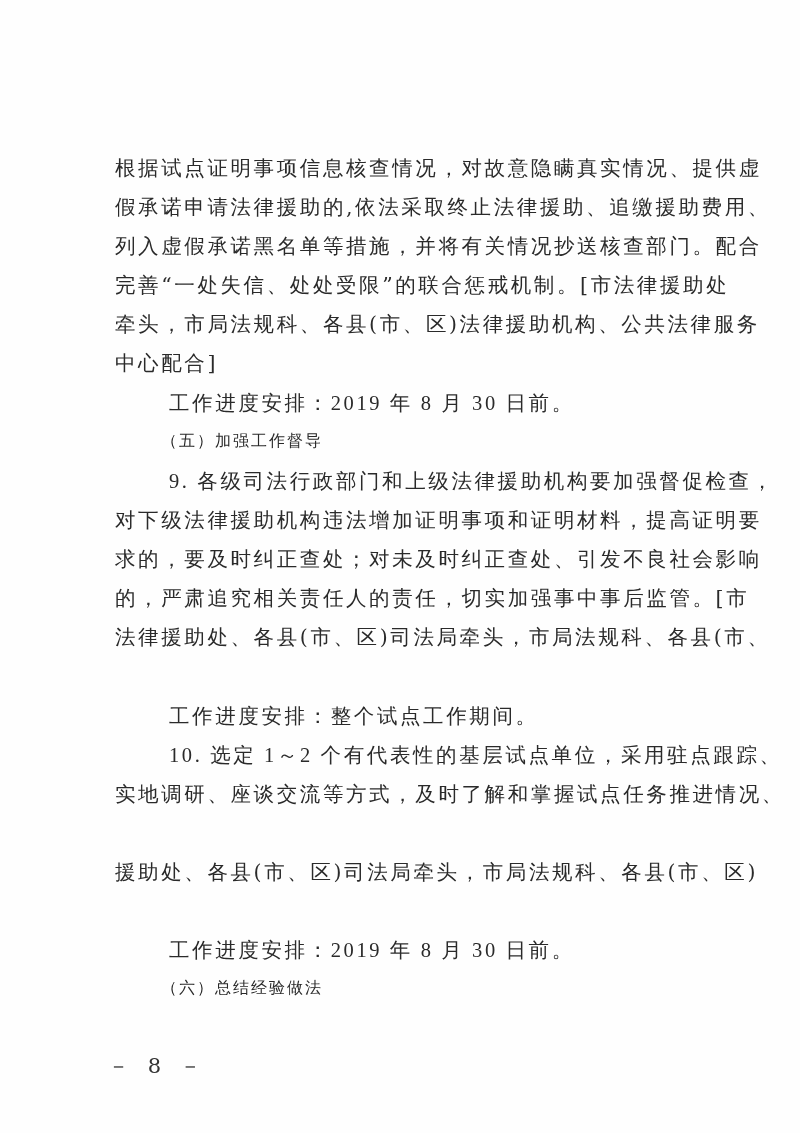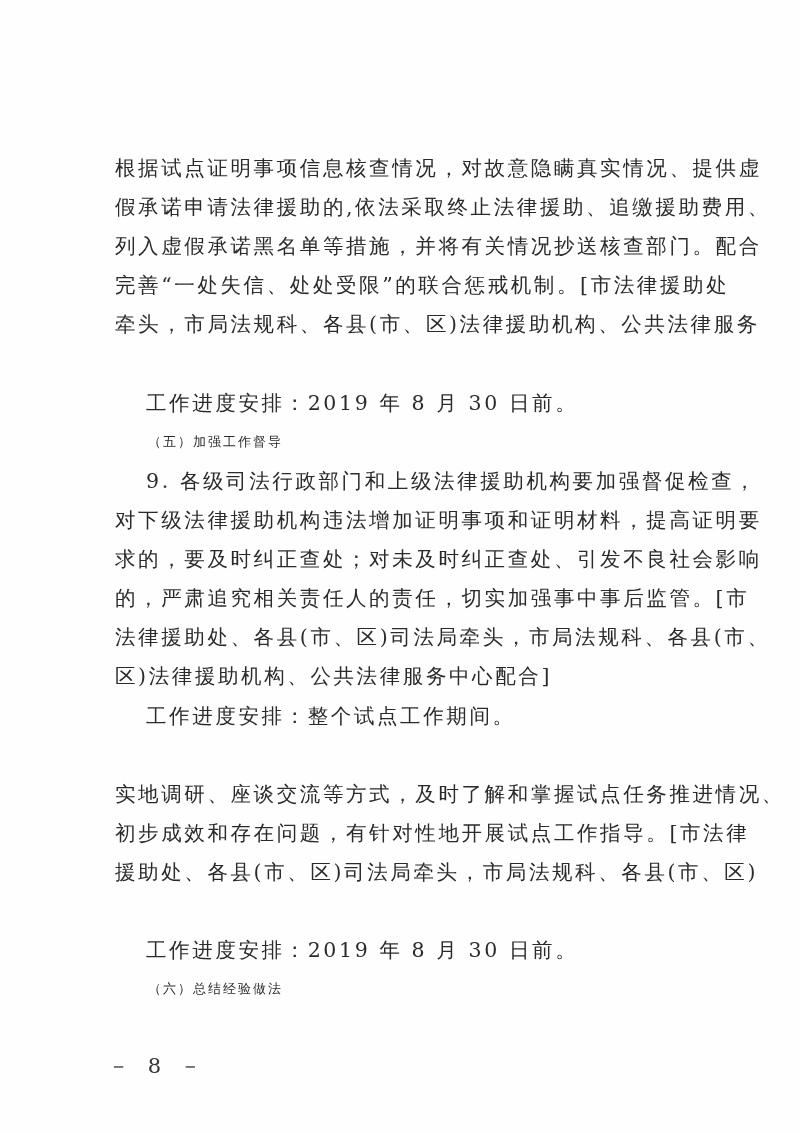--- a/index.html
+++ b/index.html
@@ -7,42 +7,42 @@
     width: 800px; height: 1133px; background: #ffffff; position: relative; overflow: hidden;
     font-family: "DejaVu Serif", "Liberation Serif", serif; color: #2a2a2a;
   }
   .page { position: absolute; left: 0; top: 0; width: 800px; height: 1133px; background: #fefefe; padding-left: 19px; }
   .line {
     position: absolute; left: 115px; width: 584px; height: 30px;
     font-size: 20.5px; line-height: 30px; white-space: nowrap;
     letter-spacing: 2.6px; text-align: justify; text-align-last: justify;
   }
   .line.last { text-align-last: left; }
-  .indent { left: 146px; width: 542px; }
-  .heading { left: 148px; font-family: Liberation Serif, serif; font-size: 13px; letter-spacing: 2px; text-align-last: left; }
+  .indent { left: 169px; width: 542px; font-family: Liberation Serif, serif; }
+  .heading { left: 161px; font-family: Liberation Mono, monospace; font-size: 16px; letter-spacing: 2px; text-align-last: left; }
   .pagenum { position: absolute; left: 108px; top: 1052px; font-size: 21px; letter-spacing: 6px; color: #333; }
 </style>
 </head>
 <body>
 
 <div class="page">
   <div class="line" style="top:153px">根据试点证明事项信息核查情况，对故意隐瞒真实情况、提供虚</div>
   <div class="line" style="top:231px">列入虚假承诺黑名单等措施，并将有关情况抄送核查部门。配合</div>
   <div class="line" style="top:192px">假承诺申请法律援助的,依法采取终止法律援助、追缴援助费用、</div>
   <div class="line" style="top:270px">完善“一处失信、处处受限”的联合惩戒机制。[市法律援助处</div>
   <div class="line" style="top:309px">牵头，市局法规科、各县(市、区)法律援助机构、公共法律服务</div>
+  <div class="line last" style="top:348px">中心配合]</div>
   <div class="line indent last" style="top:388px">工作进度安排：2019 年 8 月 30 日前。</div>
   <div class="line heading last" style="top:427px">（五）加强工作督导</div>
   <div class="line indent" style="top:466px">9. 各级司法行政部门和上级法律援助机构要加强督促检查，</div>
   <div class="line" style="top:505px">对下级法律援助机构违法增加证明事项和证明材料，提高证明要</div>
   <div class="line" style="top:544px">求的，要及时纠正查处；对未及时纠正查处、引发不良社会影响</div>
   <div class="line" style="top:583px">的，严肃追究相关责任人的责任，切实加强事中事后监管。[市</div>
   <div class="line" style="top:622px">法律援助处、各县(市、区)司法局牵头，市局法规科、各县(市、</div>
-  <div class="line last" style="top:661px">区)法律援助机构、公共法律服务中心配合]</div>
   <div class="line indent last" style="top:701px">工作进度安排：整个试点工作期间。</div>
+  <div class="line indent" style="top:740px">10. 选定 1～2 个有代表性的基层试点单位，采用驻点跟踪、</div>
   <div class="line" style="top:779px">实地调研、座谈交流等方式，及时了解和掌握试点任务推进情况、</div>
-  <div class="line" style="top:818px">初步成效和存在问题，有针对性地开展试点工作指导。[市法律</div>
   <div class="line" style="top:857px">援助处、各县(市、区)司法局牵头，市局法规科、各县(市、区)</div>
   <div class="line indent last" style="top:935px">工作进度安排：2019 年 8 月 30 日前。</div>
   <div class="line heading last" style="top:974px">（六）总结经验做法</div>
 
   <div class="pagenum">－ 8 －</div>
 </div>
 
 </body></html>

